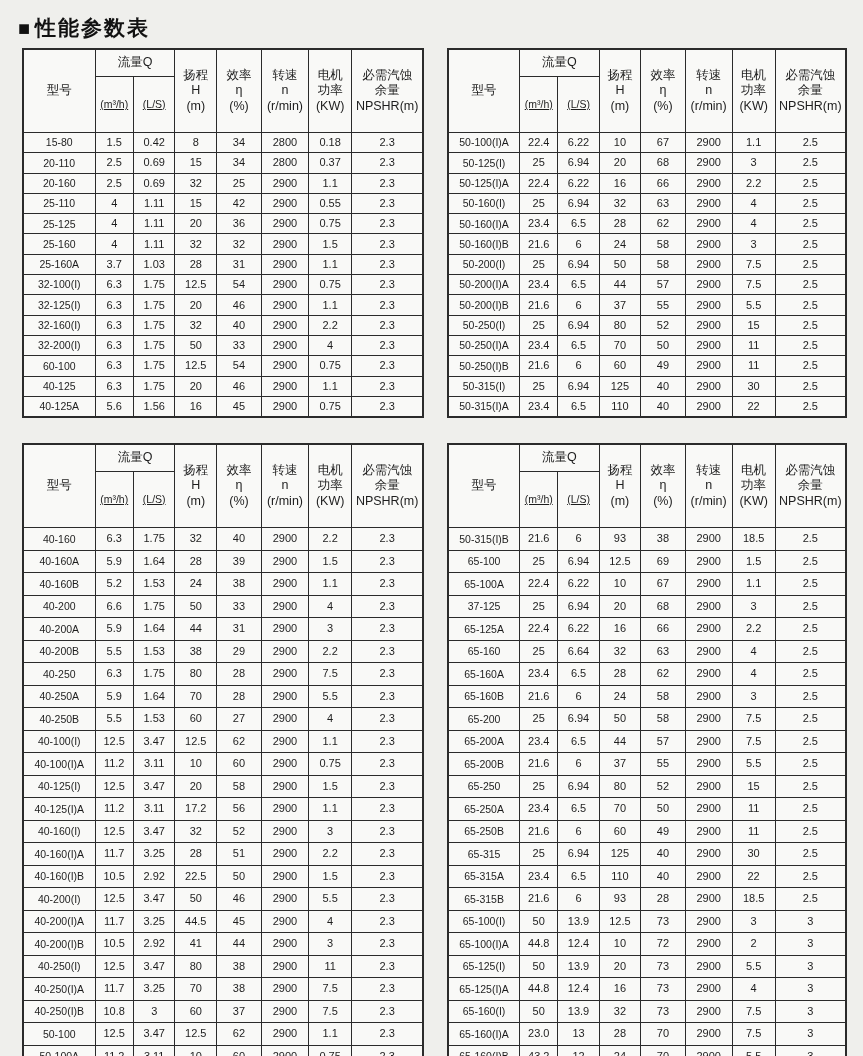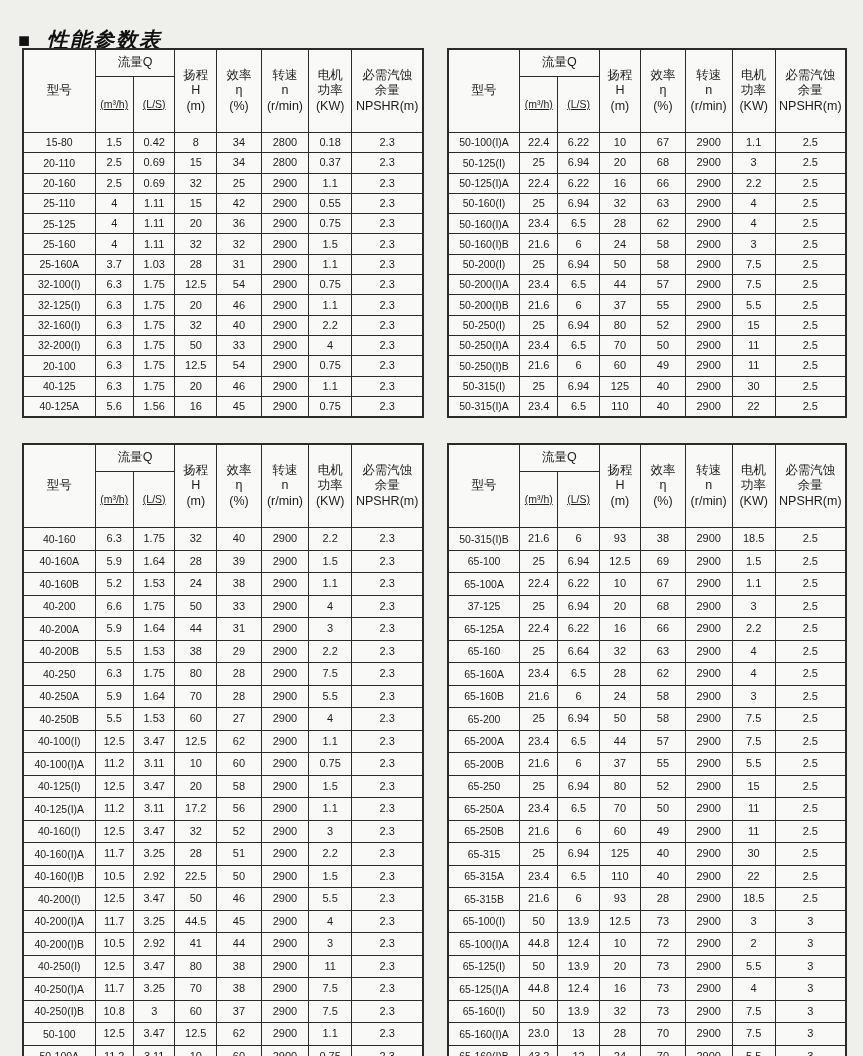--- a/index.html
+++ b/index.html
@@ -5,21 +5,21 @@
   html,body{margin:0;padding:0;}
   body{
     width:863px;height:1056px;
     background:#efefec;
     font-family:"Liberation Sans","DejaVu Sans",sans-serif;
     color:#222;
   }
   .page{position:relative;width:863px;height:1056px;overflow:hidden;}
   .page-title-row{position:absolute;left:18px;top:10px;display:flex;align-items:center;gap:1px;}
   .title-marker{font-size:20px;line-height:1;font-weight:bold;color:#111;}
-  .page-title{font-size:21px;margin:16px;font-weight:bold;letter-spacing:2px;color:#111;font-style:italic;}
+  .page-title{font-size:21px;margin:4px;font-weight:bold;letter-spacing:2px;color:#111;}
 
   .tbl{position:absolute;}
   .pos-tl{left:22px;top:48px;width:402px;}
   .pos-tr{left:447px;top:48px;width:400px;}
   .pos-bl{left:22px;top:443px;width:402px;}
   .pos-br{left:447px;top:443px;width:400px;}
 
   table{
     width:100%;
     border-collapse:collapse;
@@ -205,21 +205,21 @@
             <td class="model-cell">32-200(I)</td>
             <td>6.3</td>
             <td>1.75</td>
             <td>50</td>
             <td>33</td>
             <td>2900</td>
             <td>4</td>
             <td>2.3</td>
           </tr>
           <tr>
-            <td class="model-cell">20-100</td>
+            <td class="model-cell">60-100</td>
             <td>6.3</td>
             <td>1.75</td>
             <td>12.5</td>
             <td>54</td>
             <td>2900</td>
             <td>0.75</td>
             <td>2.3</td>
           </tr>
           <tr>
             <td class="model-cell">40-125</td>

